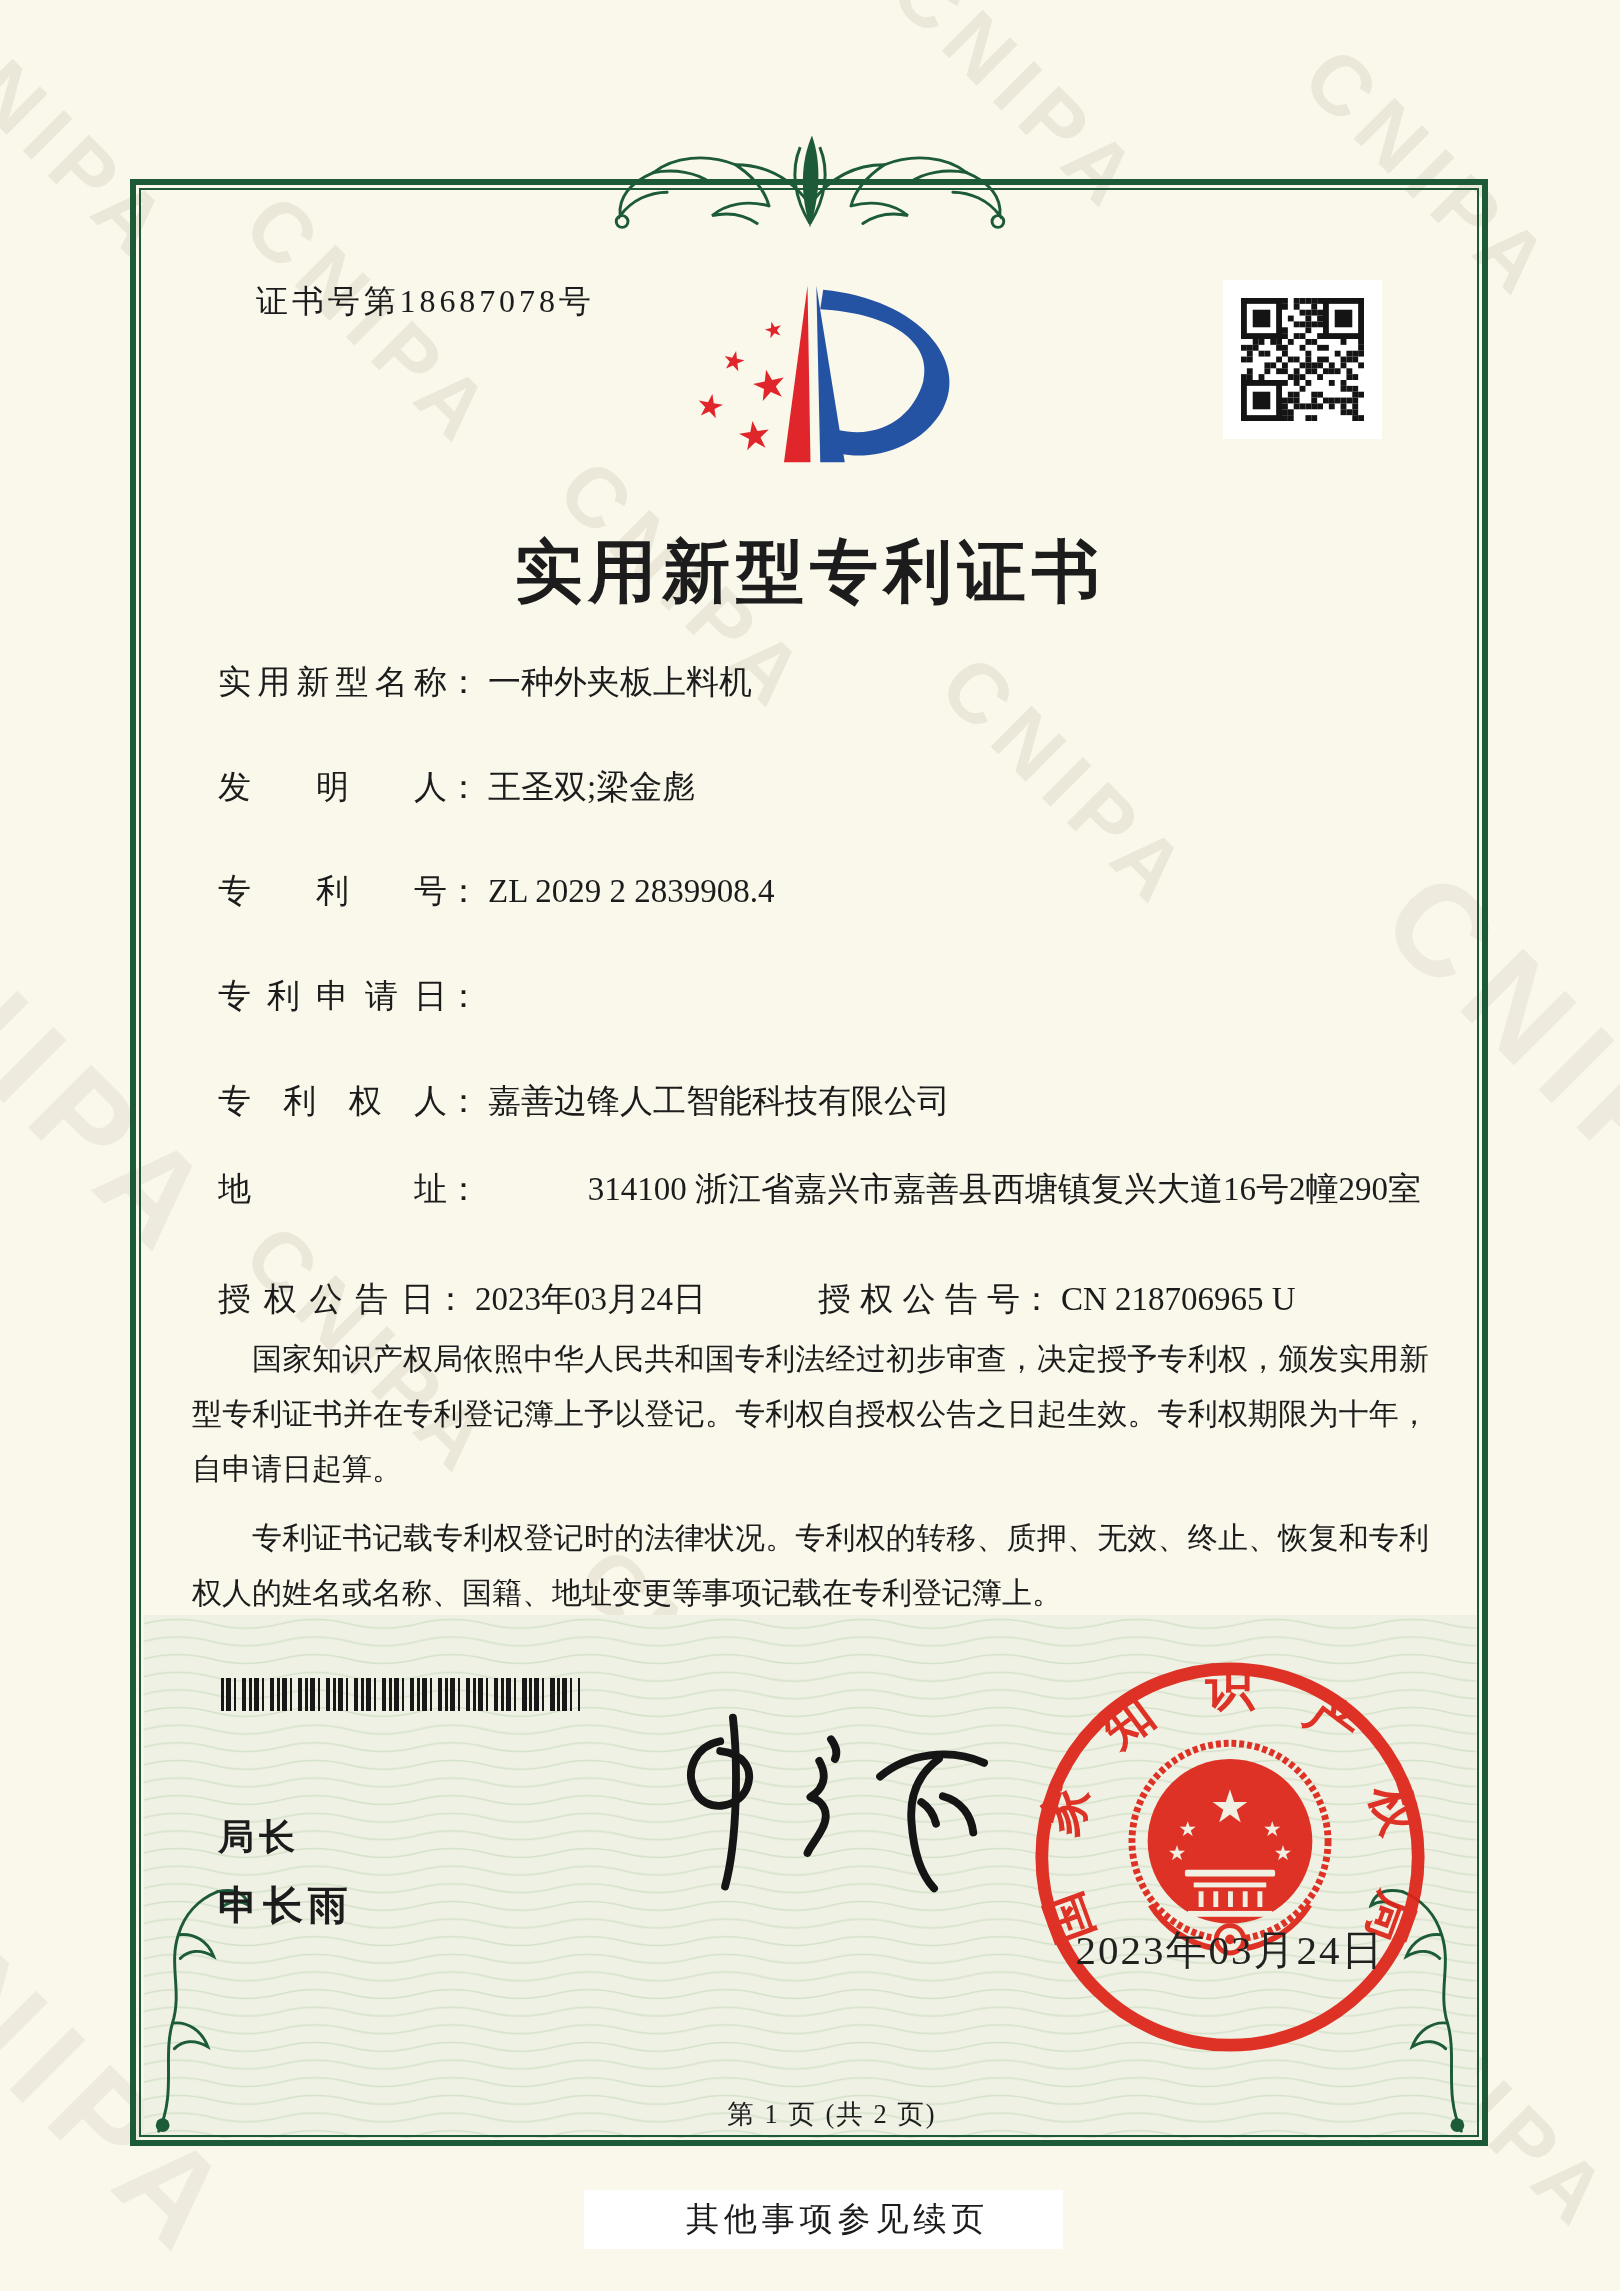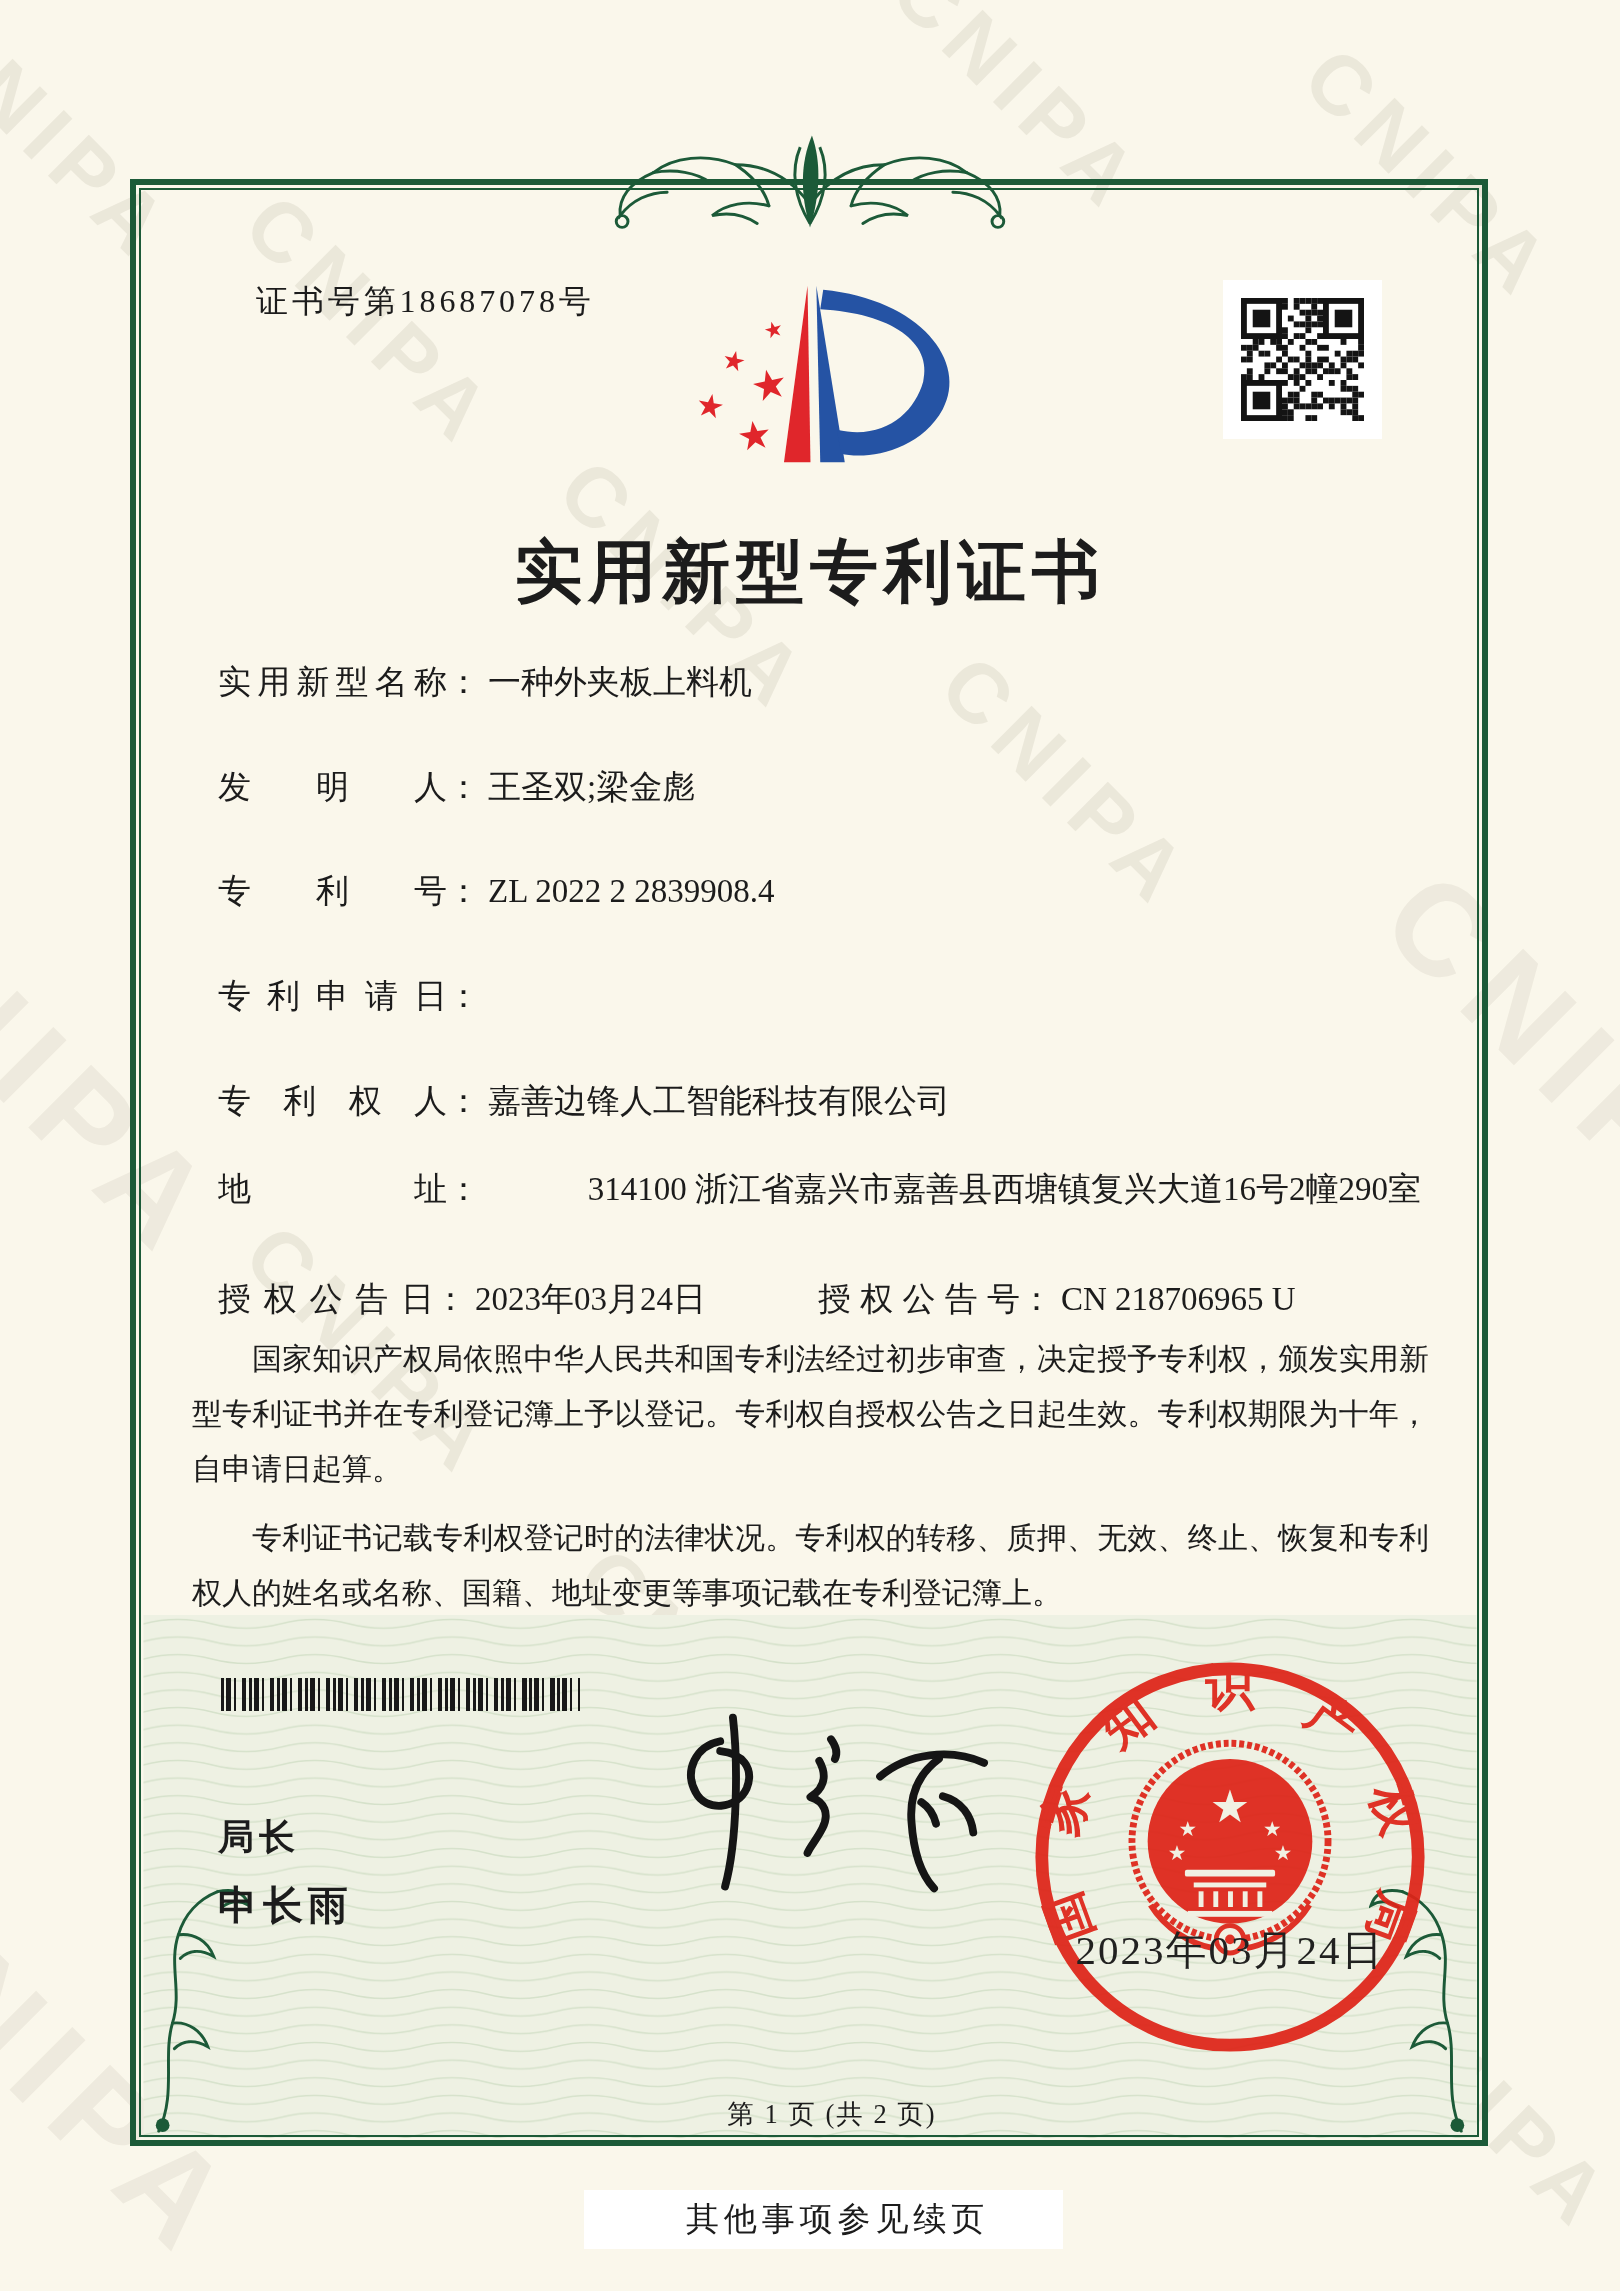--- a/index.html
+++ b/index.html
@@ -323,21 +323,21 @@
     <span class="fcolon">：</span>
     <span class="fvalue">王圣双;梁金彪</span>
   </div>
   <div class="abs field-row" style="top:864px;">
     <span class="flabel jlabel">
         <span>专</span>
         <span>利</span>
         <span>号</span>
       </span>
     <span class="fcolon">：</span>
-    <span class="fvalue">ZL 2022 2 2839908.4</span>
+    <span class="fvalue">ZL 2029 2 2839908.4</span>
   </div>
   <div class="abs field-row" style="top:969px;">
     <span class="flabel jlabel">
         <span>专</span>
         <span>利</span>
         <span>申</span>
         <span>请</span>
         <span>日</span>
       </span>
     <span class="fcolon">：</span>

